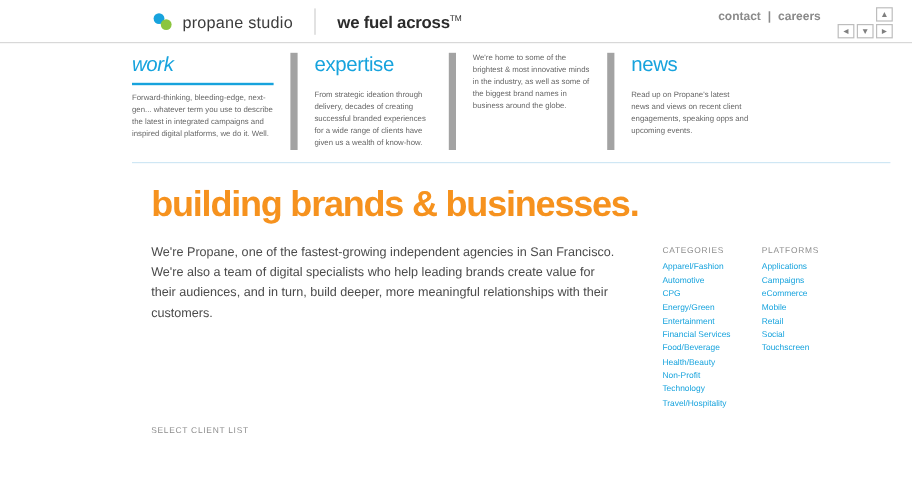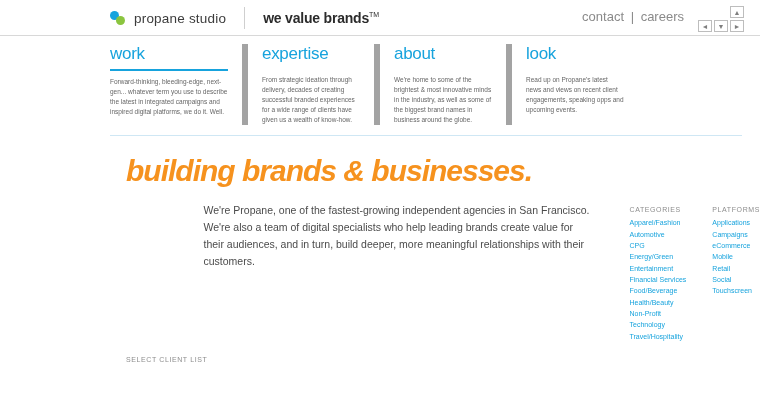--- a/index.html
+++ b/index.html
@@ -10,21 +10,21 @@
     font-family:"Liberation Sans", sans-serif;
     color:#333;
   }
   .page { position:relative; width:760px; height:400px; }
 
   
   .header {
     position:relative;
     height:36px;
     border-bottom:1px solid #d8d8d8;
-    padding:0 18px;
+    padding:0 36px;
   }
   .logo-row { display:flex; align-items:center; height:36px; gap:8px; padding-left:92px; }
   .logo-mark { width:16px; height:16px; position:relative; }
   .logo-mark .d1, .logo-mark .d2 {
     position:absolute; border-radius:50%;
   }
   .logo-mark .d1 { width:9px; height:9px; background:#17a3dd; left:0; top:1px; }
   .logo-mark .d2 { width:9px; height:9px; background:#8bc53f; left:6px; top:6px; }
   .logo-text {
     font-size:13.5px; color:#3c3c3c; letter-spacing:.2px; font-weight:400;
@@ -32,21 +32,21 @@
   .logo-sep { width:1px; height:22px; background:#cfcfcf; margin:0 10px; }
   .tagline {
     font-size:14px; color:#2b2b2b; font-weight:bold; letter-spacing:-.2px;
   }
   .tagline sup { font-size:7px; font-weight:normal; vertical-align:super; }
 
   .header-right {
     position:absolute; right:16px; top:6px; text-align:right;
   }
   .contact-careers {
-    font-size:13px; color:#8a8a8a; position:absolute; right:76px; top:9px; white-space:nowrap;
+    font-size:10px; color:#8a8a8a; position:absolute; right:76px; top:9px; white-space:nowrap;font-weight:bold;
   }
   .contact-careers span { color:#8a8a8a; }
   .nav-box {
     width:60px;
   }
   .nav-top {
     display:flex; justify-content:flex-end;
   }
   .sqbtn {
     width:14px; height:12px; border:1px solid #bdbdbd; background:#fff;
@@ -58,34 +58,34 @@
   
   .mainnav {
     display:flex; padding:8px 18px 0 110px; gap:0;
   }
   .navcol { width:132px; padding-right:14px; position:relative; }
   .navcol + .navcol { border-left:6px solid #a3a3a3; padding-left:14px; }
   .navtitle {
     font-size:17px; color:#17a3dd; font-weight:400; letter-spacing:-.3px;
     padding-bottom:5px; margin-bottom:6px;
   }
-  .navcol.active .navtitle { border-bottom:2px solid #17a3dd; }
+  .navcol.active .navtitle { border-bottom:2px solid #17a3dd;font-style:italic; }
   .navdesc {
     font-size:6.5px; line-height:1.55; color:#666;
   }
 
   .hr-blue { height:1px; background:#cfe7f4; margin:10px 18px 0 110px; }
 
   
   .hero {
     margin:18px 0 0 126px;
-    font-size:30px; font-weight:bold; color:#f6921e; letter-spacing:-1px;font-style:italic;
-  }
-
-  .content { display:flex; margin:14px 0 0 126px;justify-content:flex-end; }
+    font-size:30px; font-weight:bold; color:#f6921e; letter-spacing:-1px;
+  }
+
+  .content { display:flex; margin:14px 0 0 126px; }
   .copy { width:390px; }
   .copy p {
     margin:0 0 13px 0;
     font-size:10.5px; line-height:1.6; color:#4b4b4b;
   }
   .copy .link { color:#f6921e; }
   .copy .lastp { font-size:10px; }
 
   .lists { display:flex; margin-left:36px; gap:26px; padding-top:4px; }
   .listcol h4 {
@@ -107,21 +107,21 @@
 <div class="page">
 
   <div class="header">
     <div class="logo-row">
       <span class="logo-mark">
         <span class="d1"></span>
           <span class="d2"></span>
       </span>
       <span class="logo-text">propane studio</span>
       <span class="logo-sep"></span>
-      <span class="tagline"><span>we value brands</span><sup>TM</sup></span>
+      <span class="tagline"><span>we fuel across</span><sup>TM</sup></span>
     </div>
 
     <div class="contact-careers">
       <span>contact</span>
       <span class="sep-dot">|</span>
       <span>careers</span>
     </div>
 
     <div class="header-right">
       <div class="nav-box">
@@ -140,25 +140,24 @@
   <div class="mainnav">
     <div class="navcol active">
       <div class="navtitle">work</div>
       <div class="navdesc">Forward-thinking, bleeding-edge, next-gen... whatever term you use to describe the latest in integrated campaigns and inspired digital platforms, we do it. Well.</div>
     </div>
     <div class="navcol">
       <div class="navtitle">expertise</div>
       <div class="navdesc">From strategic ideation through delivery, decades of creating successful branded experiences for a wide range of clients have given us a wealth of know-how.</div>
     </div>
     <div class="navcol">
-      <div class="navtitle">about</div>
       <div class="navdesc">We're home to some of the brightest &amp; most innovative minds in the industry, as well as some of the biggest brand names in business around the globe.</div>
     </div>
     <div class="navcol">
-      <div class="navtitle">look</div>
+      <div class="navtitle">news</div>
       <div class="navdesc">Read up on Propane's latest news and views on recent client engagements, speaking opps and upcoming events.</div>
     </div>
   </div>
 
   <div class="hr-blue"></div>
 
   <div class="hero">building brands &amp; businesses.</div>
 
   <div class="content">
     <div class="copy">

